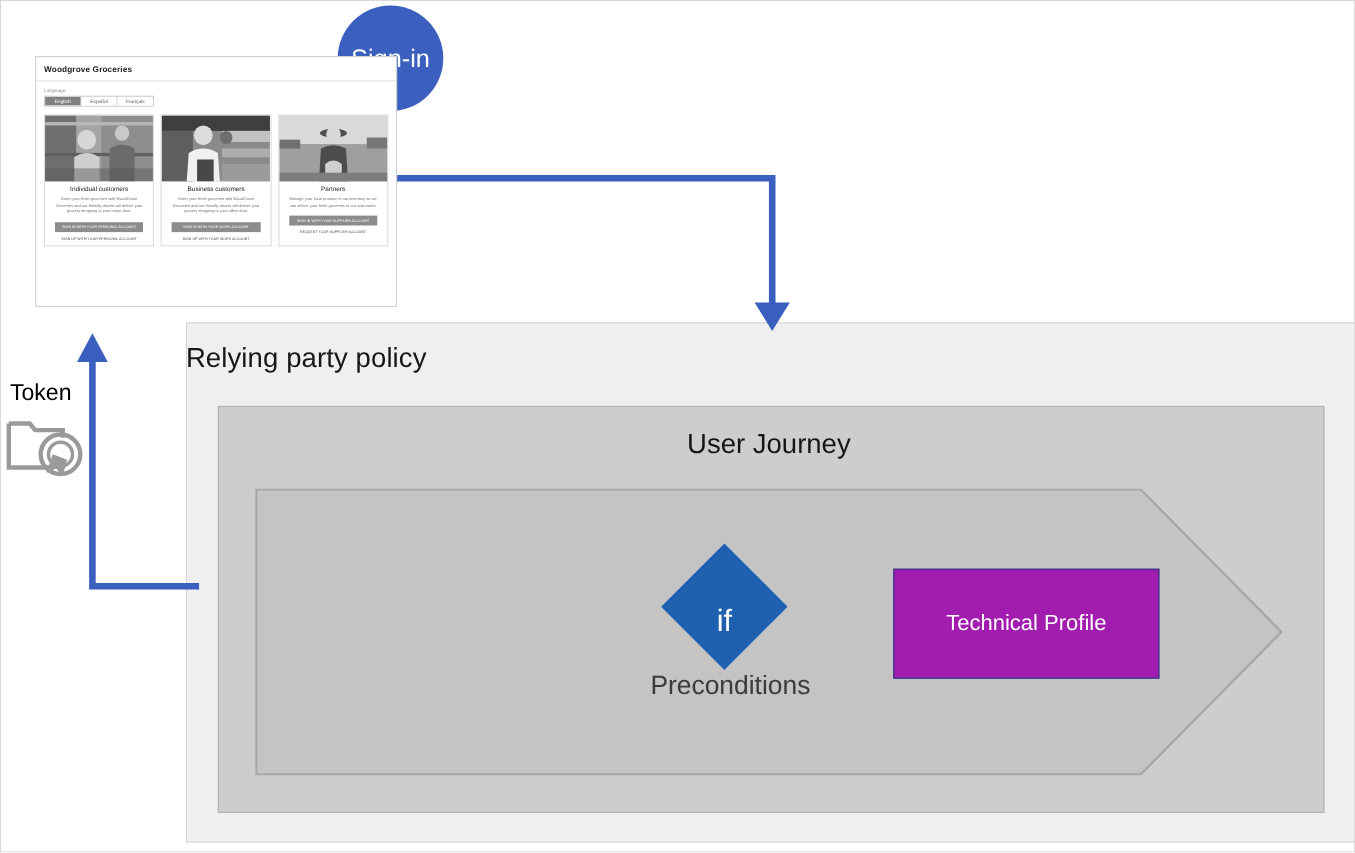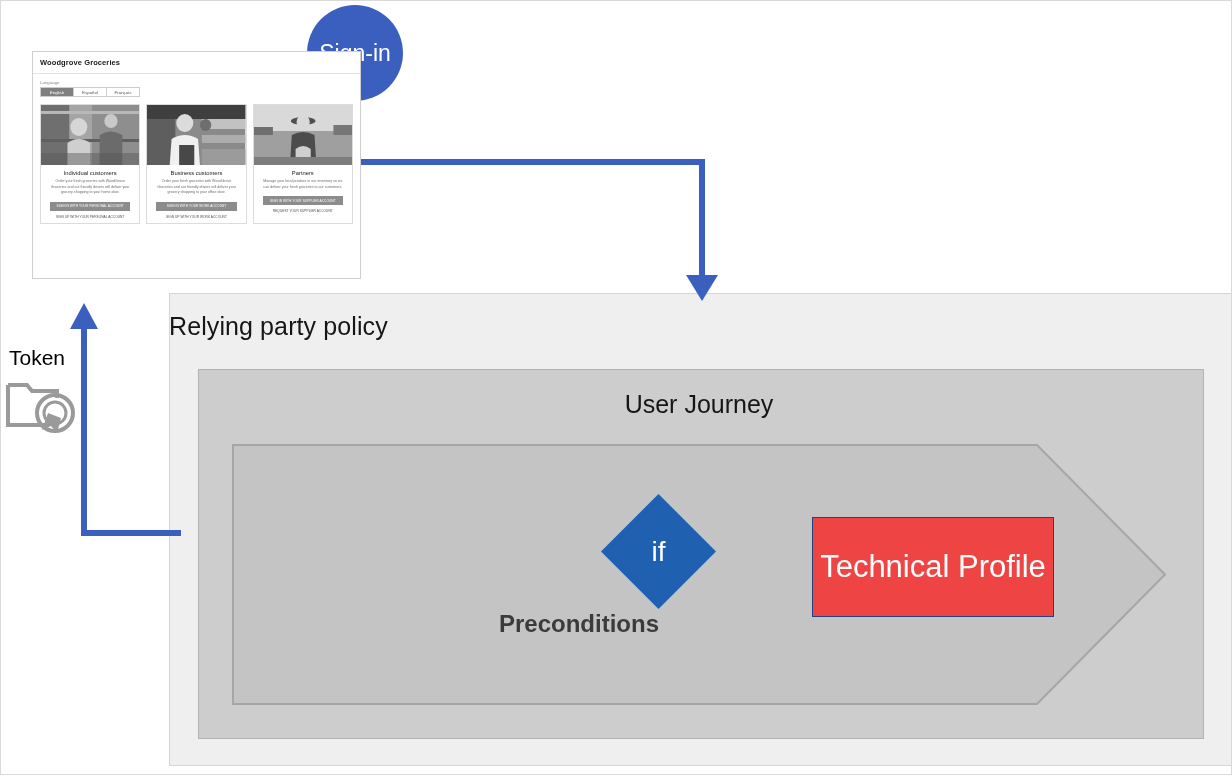--- a/index.html
+++ b/index.html
@@ -66,45 +66,44 @@
     color: #3b3b3b;
     white-space: nowrap;
   }
 
   
   #diamond-wrap {
     left: 600px; top: 493px;
     width: 115px; height: 115px;
   }
   #diamond-if {
-    left: 600px; top: 493px;
+    left: 600px; top: 506px;
     width: 115px; height: 115px;
     display: flex; align-items: center; justify-content: center;
     font-size: 28px; color: #ffffff;
     pointer-events: none;
   }
   #preconditions-label {
     left: 498px; top: 609px;
     width: 330px;
-    text-align: left;
+    text-align: center;
     font-size: 24px;
     color: #3b3b3b;
-    font-weight: bold;
   }
 
   
   #technical-profile {
     left: 811px; top: 516px;
     width: 242px; height: 100px;
-    background: #ef4444;
+    background: #a21caf;
     border: 1px solid #26417f;
     box-sizing: border-box;
     display: flex; align-items: center; justify-content: center;
     color: #ffffff;
-    font-size: 31px;
+    font-size: 20px;
   }
 
   
   #token-label {
     left: 8px; top: 345px;
     font-size: 21px;
     color: #000000;
   }
   #token-icon {
     left: 4px; top: 372px;

